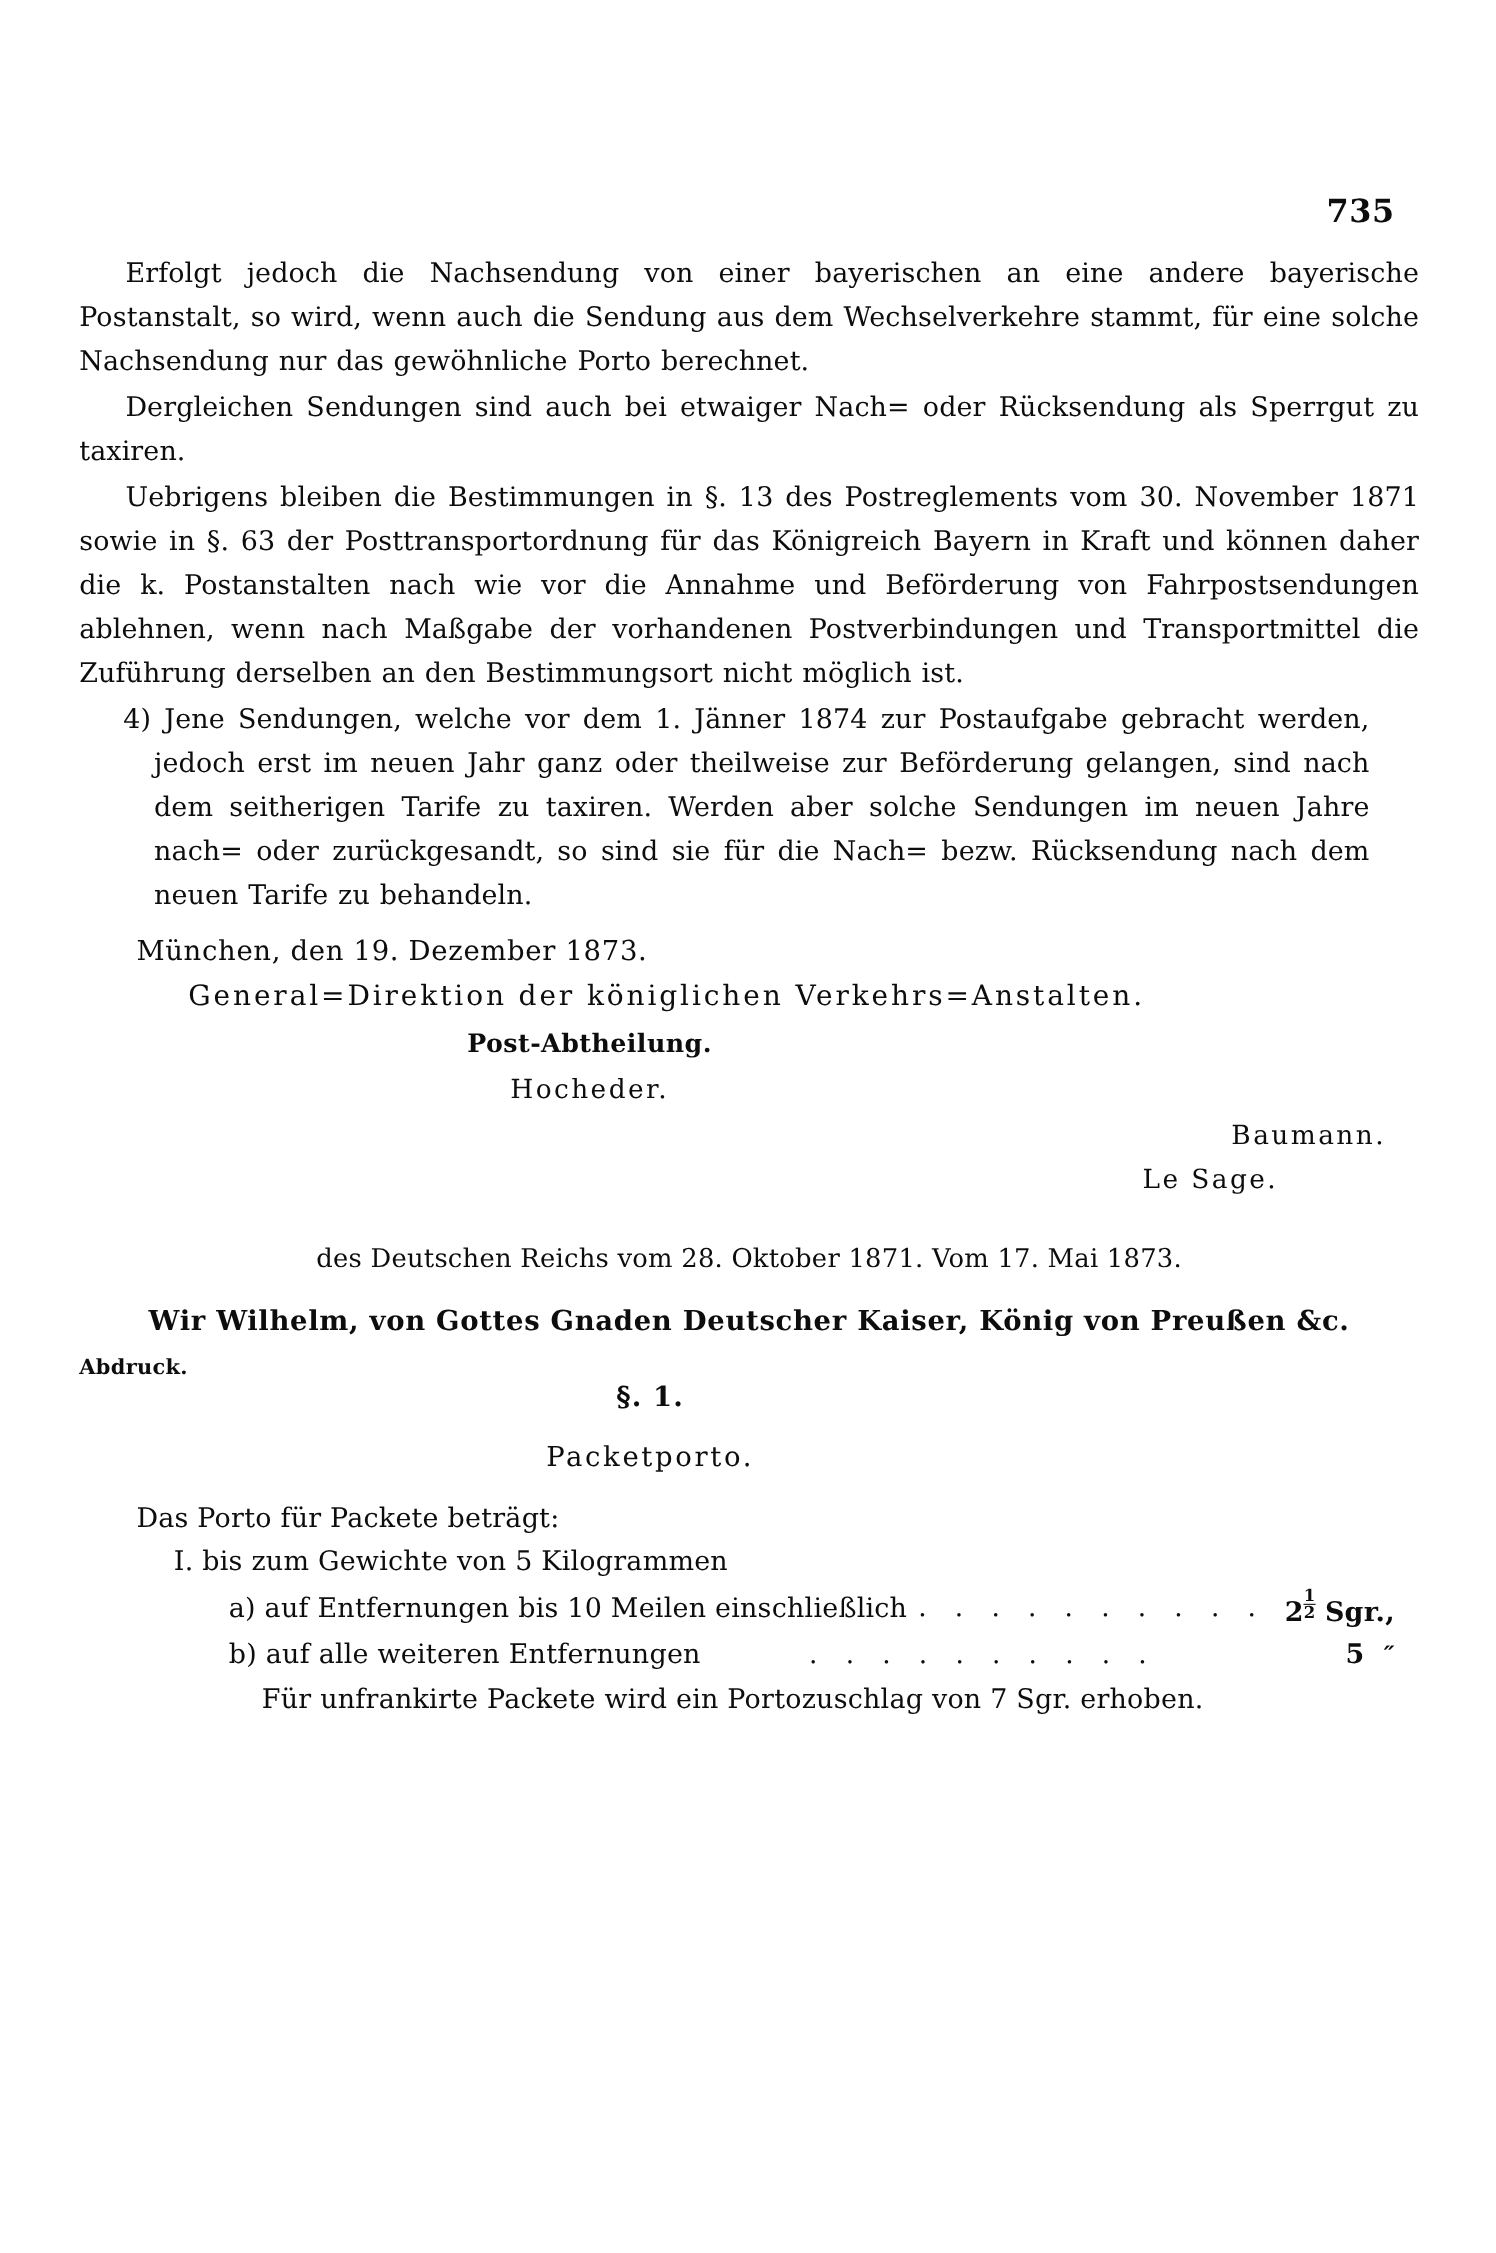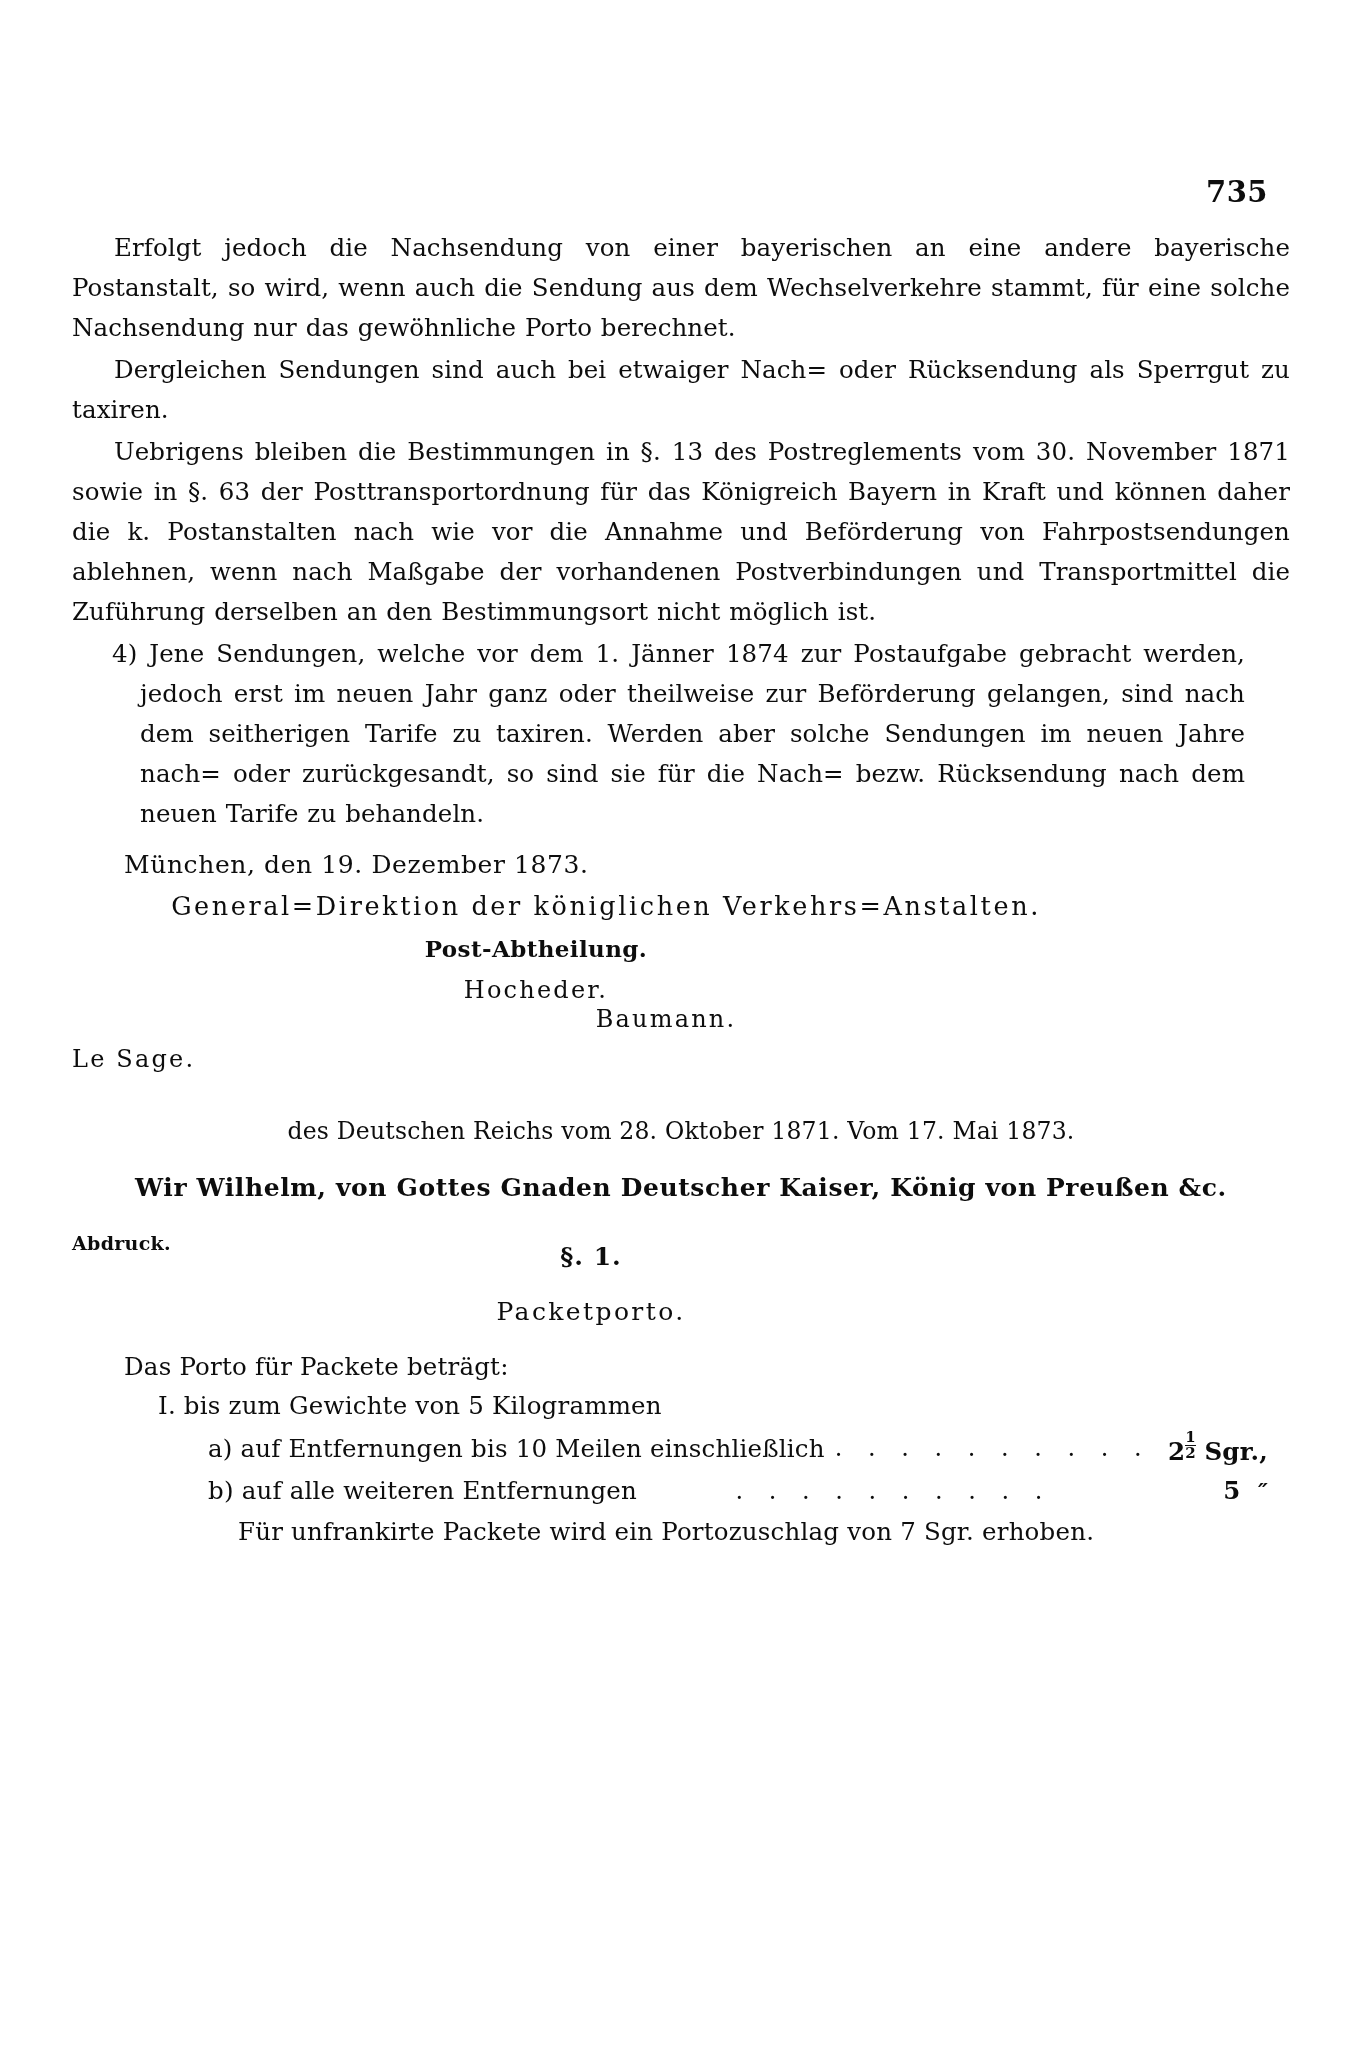--- a/index.html
+++ b/index.html
@@ -72,28 +72,29 @@
     padding-right: 290px;
   }
   .sig-name1 {
     margin: 14px 0 0 0;
     text-align: center;
     font-size: 24px;
     letter-spacing: 2.2px;
     padding-right: 290px;
   }
   .sig-name2 {
-    margin: 1px 0 0 0;
-    text-align: center;
+    margin: 14px 0 0 0;
+    text-align: right;
     font-size: 24px;
     letter-spacing: 2.2px;
     padding-right: 30px;
   }
   .sig-name3 {
     margin: 12px 0 0 0;
+    text-align: right;
     font-size: 24px;
     letter-spacing: 2.2px;
     padding-right: 128px;
   }
   .abdruck {
     position: absolute;
     left: 72px;
     top: 1232px;
     font-size: 19px;
     font-weight: bold;

